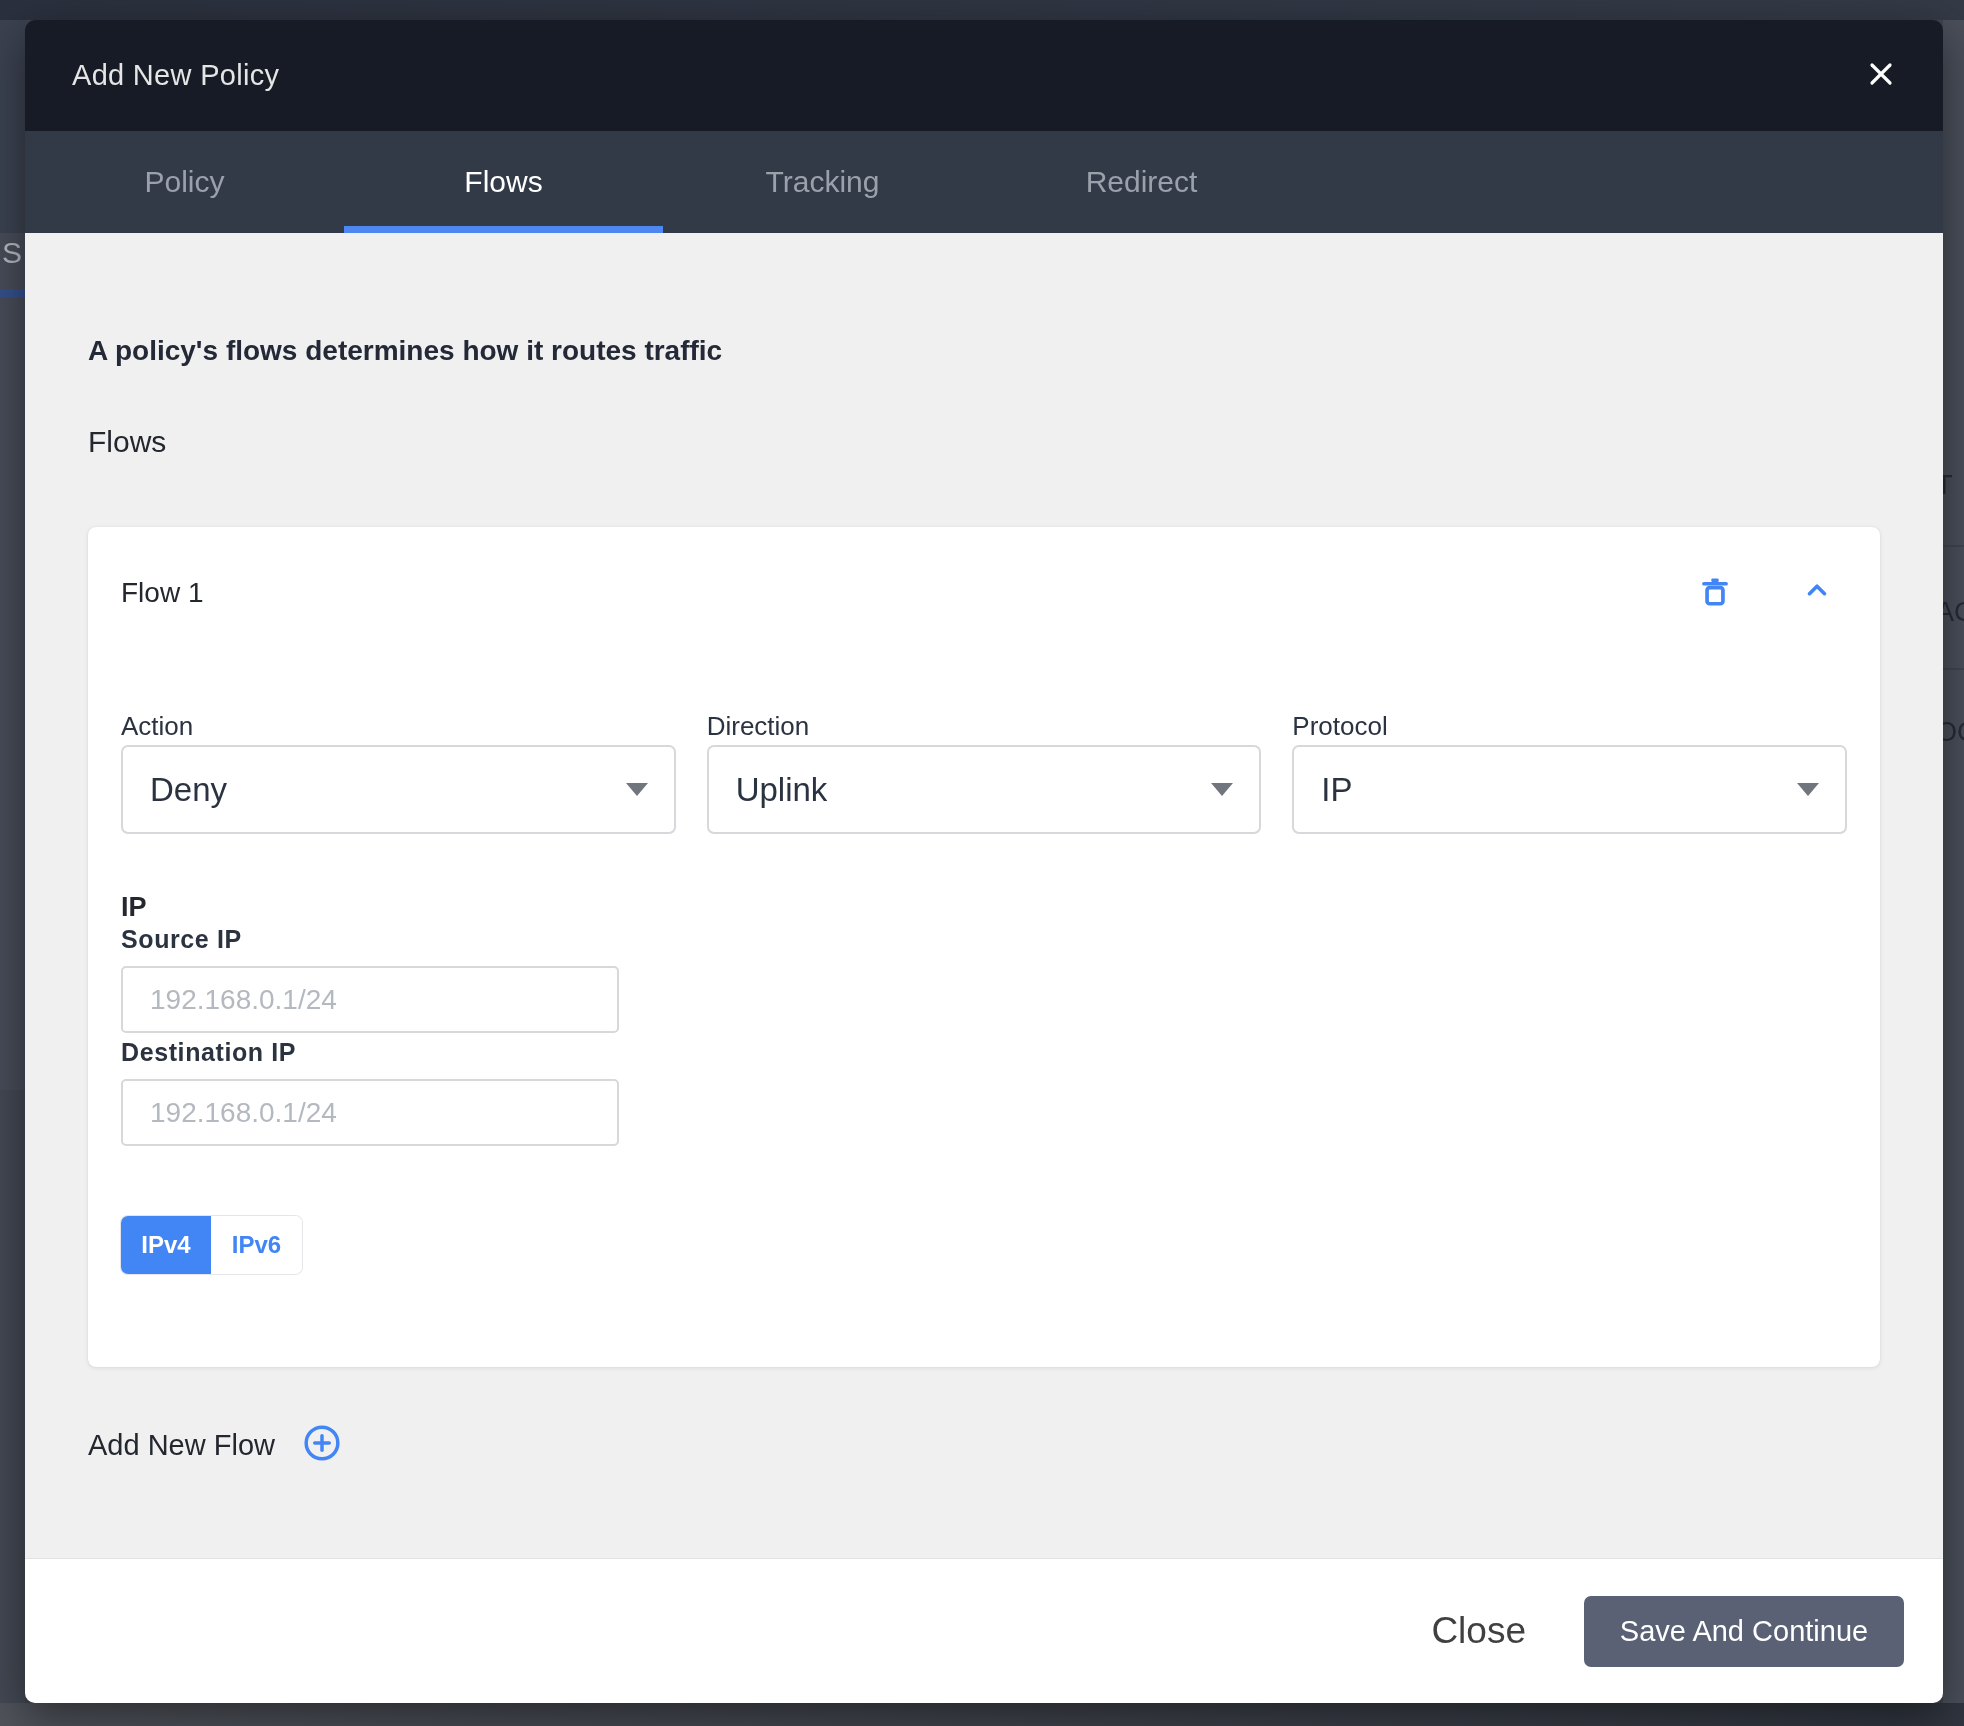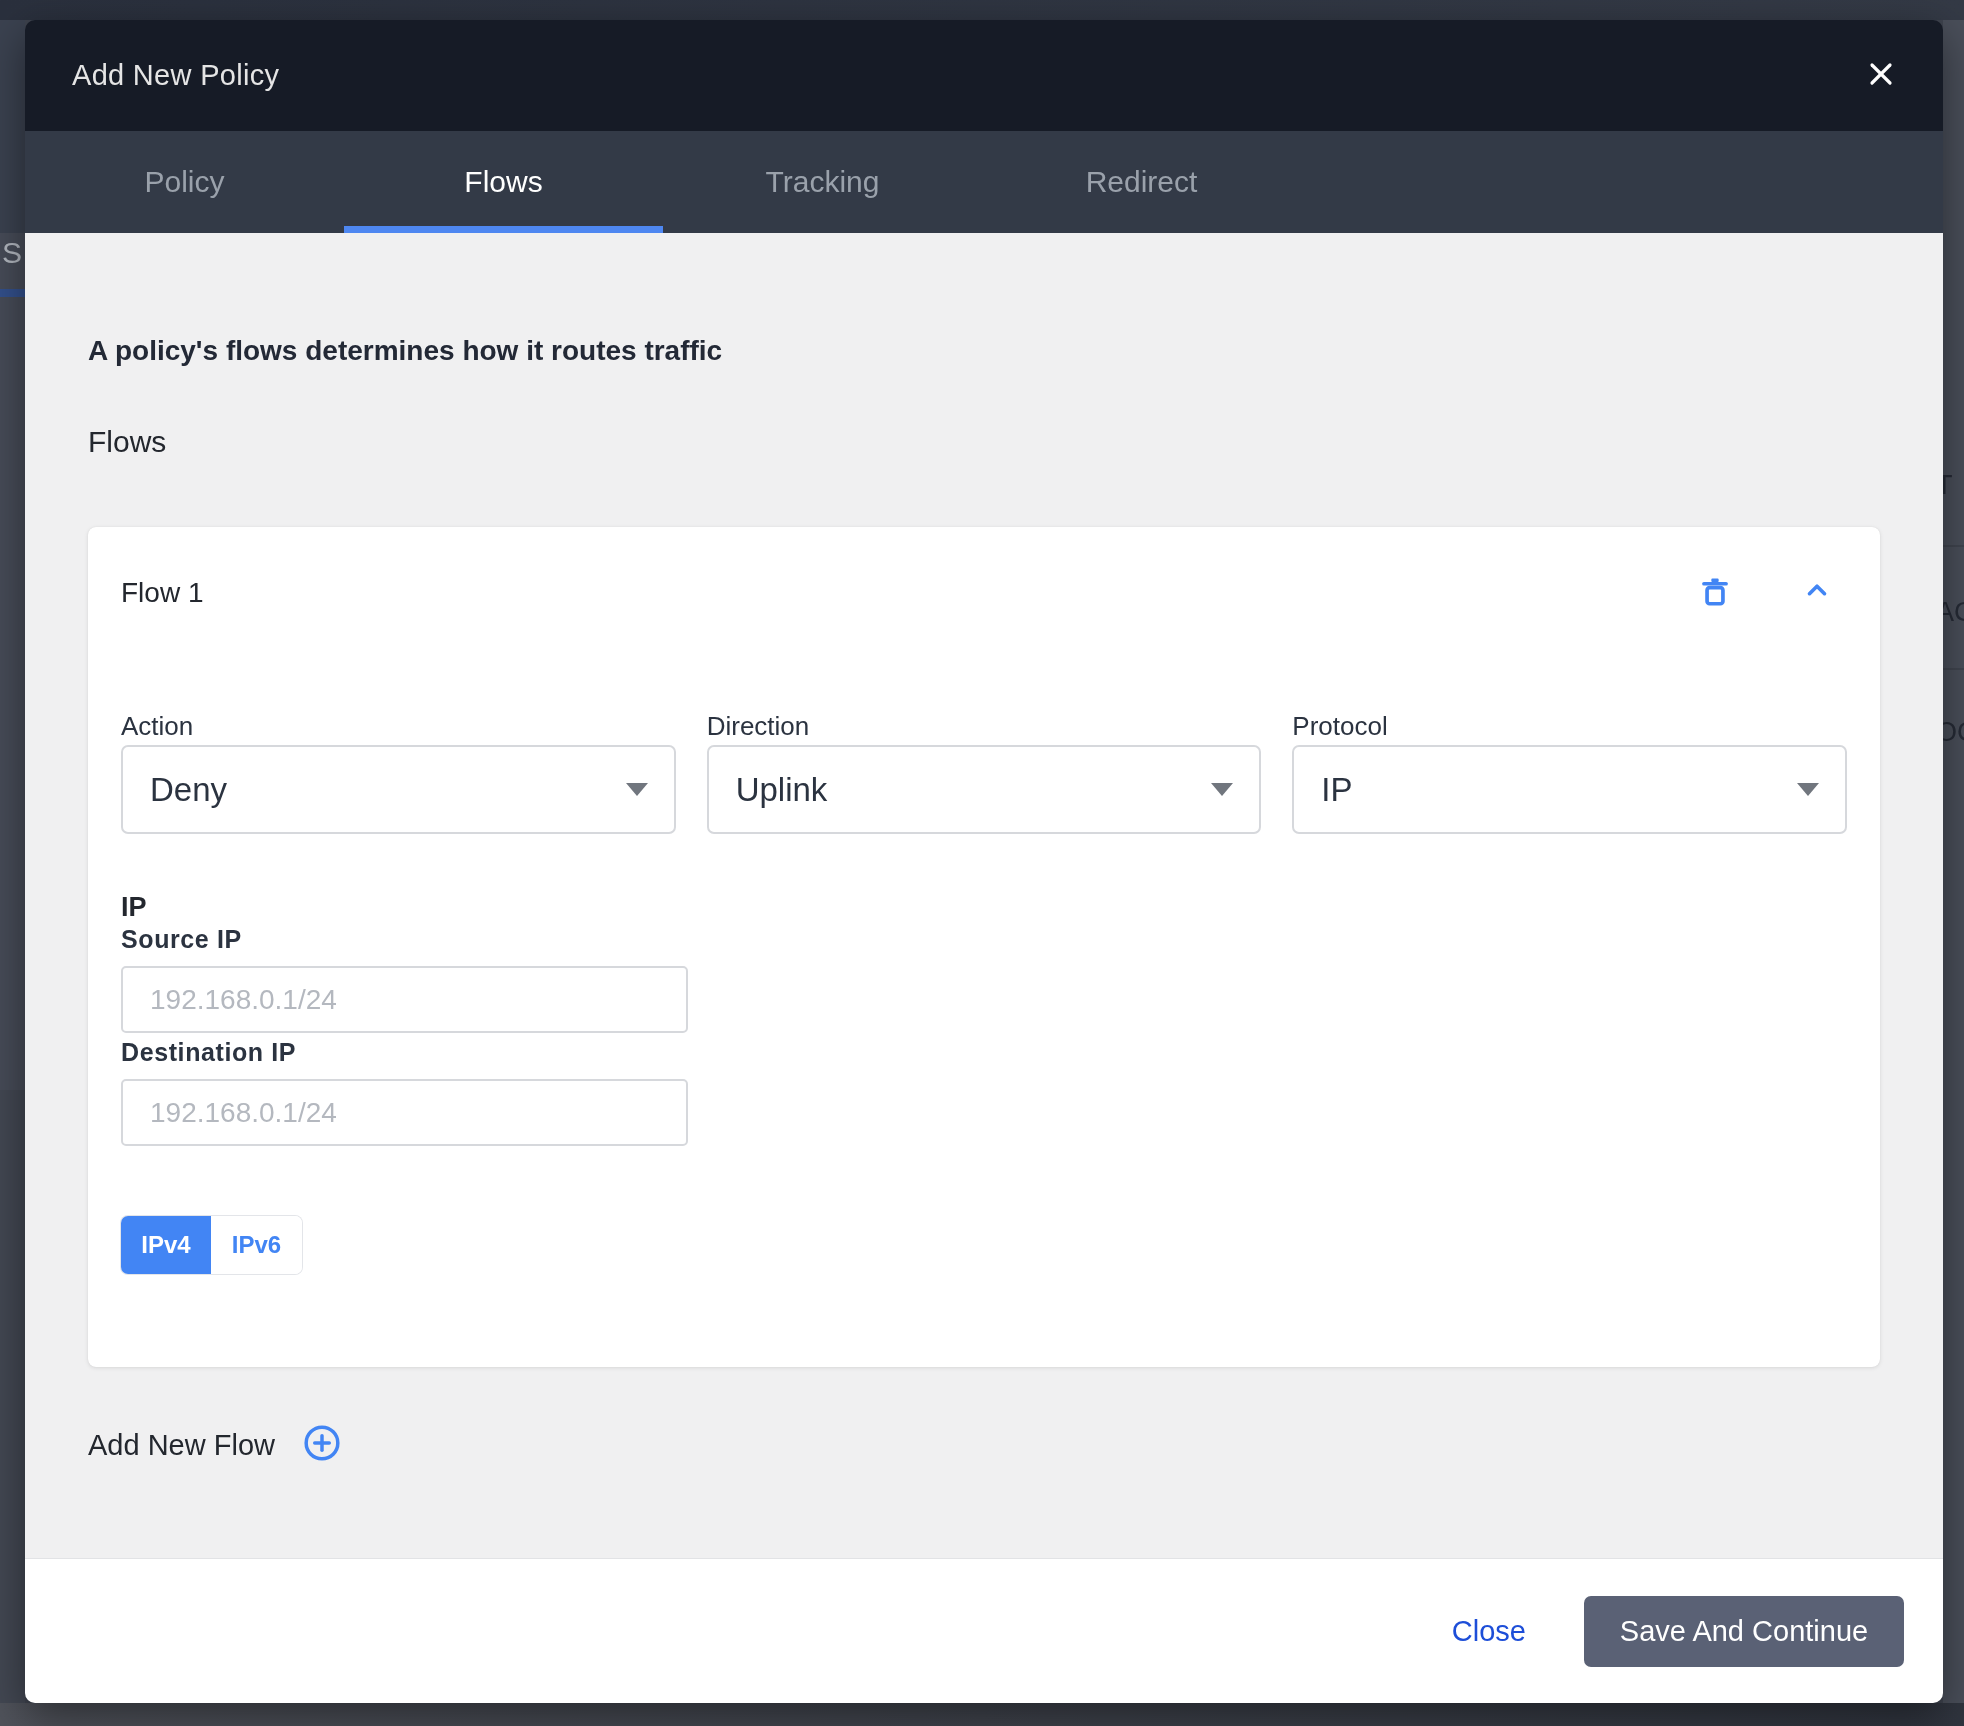--- a/index.html
+++ b/index.html
@@ -54,38 +54,38 @@
   .field-label{font-size:26px;color:#2b3340;line-height:34px;}
   .select{margin-top:2px;height:89px;box-sizing:border-box;border:2px solid #d6d8dc;border-radius:7px;
     background:#fff;display:flex;align-items:center;justify-content:space-between;
     padding:0 26px 0 27px;cursor:pointer;}
   .select-value{font-size:33px;color:#2b3340;}
   .caret{width:0;height:0;border-left:11px solid transparent;border-right:11px solid transparent;
     border-top:13px solid #71767e;}
 
   .ip-heading{margin-top:56px;font-size:27px;font-weight:bold;color:#23272e;line-height:34px;}
   .input-label{font-size:25px;font-weight:bold;letter-spacing:.6px;color:#2b3340;line-height:31px;}
-  .text-input{display:block;margin-top:11px;width:567px;height:67px;box-sizing:border-box;
+  .text-input{display:block;margin-top:11px;width:498px;height:67px;box-sizing:border-box;
     border:2px solid #d6d8dc;border-radius:5px;background:#fff;padding:0 20px 0 27px;
     font-family:inherit;font-size:28px;color:#2b3340;outline:none;}
   .text-input::placeholder{color:#b4b8bf;}
   .lbl-dest{margin-top:4px;}
 
   .ip-toggle{margin-top:70px;display:inline-flex;height:58px;border-radius:7px;overflow:hidden;
     box-shadow:0 0 0 1px #e3e5e9;}
   .seg{display:flex;align-items:center;justify-content:center;font-size:24px;font-weight:bold;cursor:pointer;}
   .seg-active{width:90px;background:#4285f4;color:#ffffff;}
   .seg-inactive{width:91px;background:#ffffff;color:#4285f4;}
 
   .add-flow{margin-top:57px;display:flex;align-items:flex-end;gap:28px;cursor:pointer;width:max-content;}
   .add-flow-label{font-size:29px;color:#23272e;}
 
   .modal-footer{flex:none;height:145px;background:#ffffff;border-top:1px solid #e2e3e6;
     display:flex;align-items:center;justify-content:flex-end;gap:44px;padding:0 39px;box-sizing:border-box;}
-  .close-text-btn{font-size:29px;color:#1d4ed8;cursor:pointer;padding:10px 14px;}
+  .close-text-btn{font-size:37px;color:#404040;cursor:pointer;padding:10px 14px;}
   .save-btn{height:71px;min-width:320px;box-sizing:border-box;padding:0 34px;border:none;border-radius:7px;
     background:#5a6175;color:#ffffff;font-family:inherit;font-size:29px;cursor:pointer;
     display:flex;align-items:center;justify-content:center;}
 </style>
 </head>
 <body>
 
 <div class="bd-top"></div>
 <div class="bd-left">
   <div class="bd-left-header"></div>

